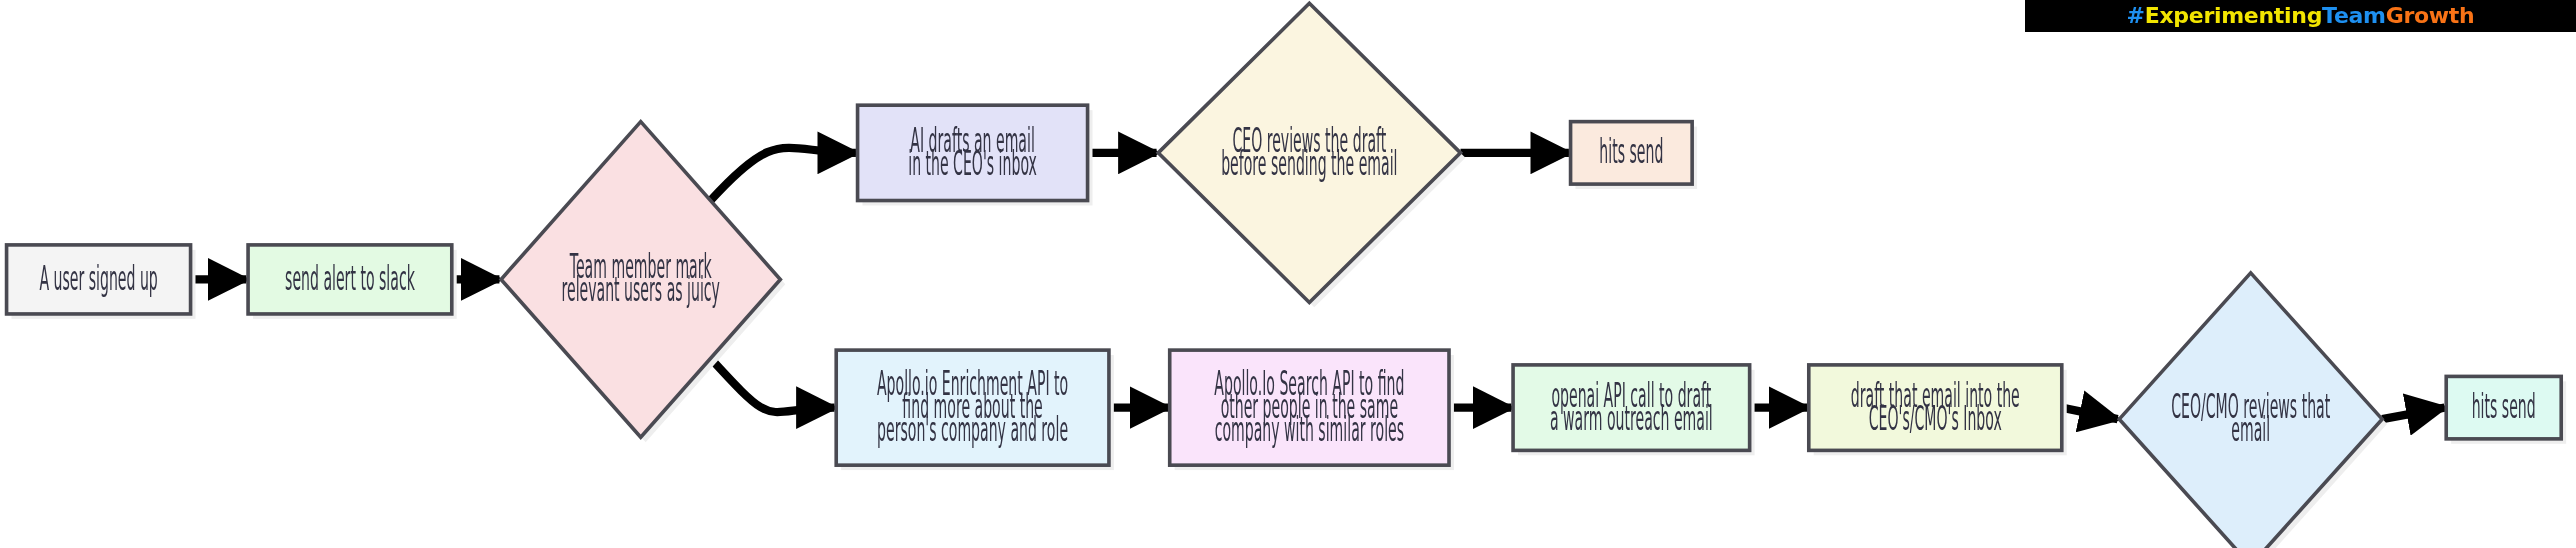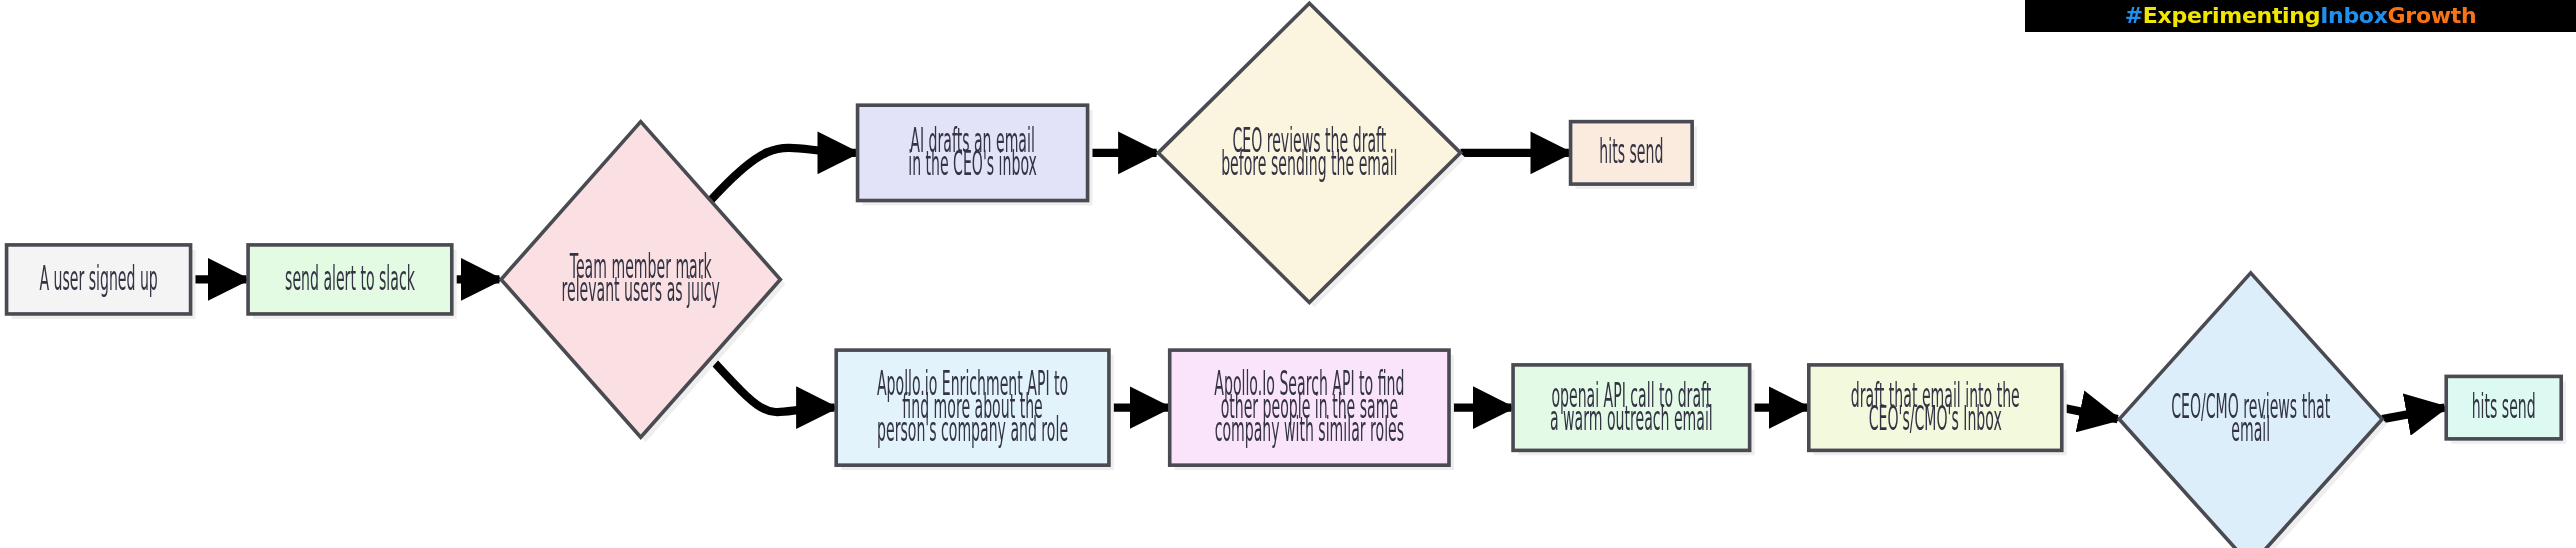--- a/index.html
+++ b/index.html
@@ -155,17 +155,17 @@
         </g>
         <g>
           <rect x="1492" y="232" width="70" height="38" class="node-shadow"></rect>
           <rect x="1489" y="229" width="70" height="38" class="node-shape" fill="#ddfaf2"></rect>
           <text x="1524" y="248" class="node-label" transform="translate(1524,248) scale(0.4082,1) translate(-1524,-248)"><tspan x="1524" dy="0">hits send</tspan></text>
         </g>
       </g>
   </svg>
 
   <div id="watermark">
-    <span class="wm-text"><span class="wm-hash">#</span><span class="wm-exp">Experimenting</span><span class="wm-with">Inbox</span><span class="wm-grow">Growth</span></span>
+    <span class="wm-text"><span class="wm-hash">#</span><span class="wm-exp">Experimenting</span><span class="wm-with">Team</span><span class="wm-grow">Growth</span></span>
   </div>
 
 </div>
 
 
 </body></html>

